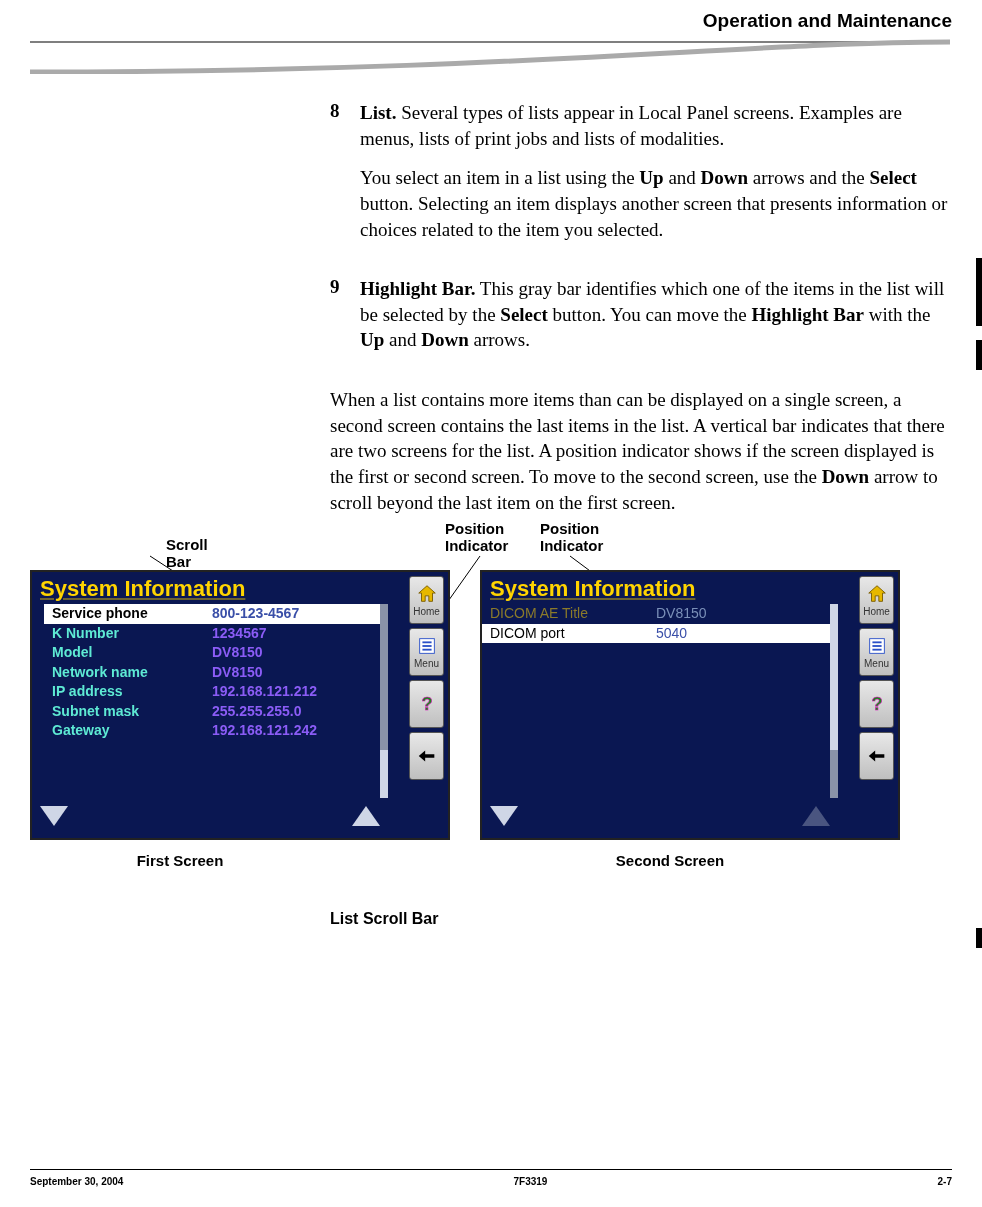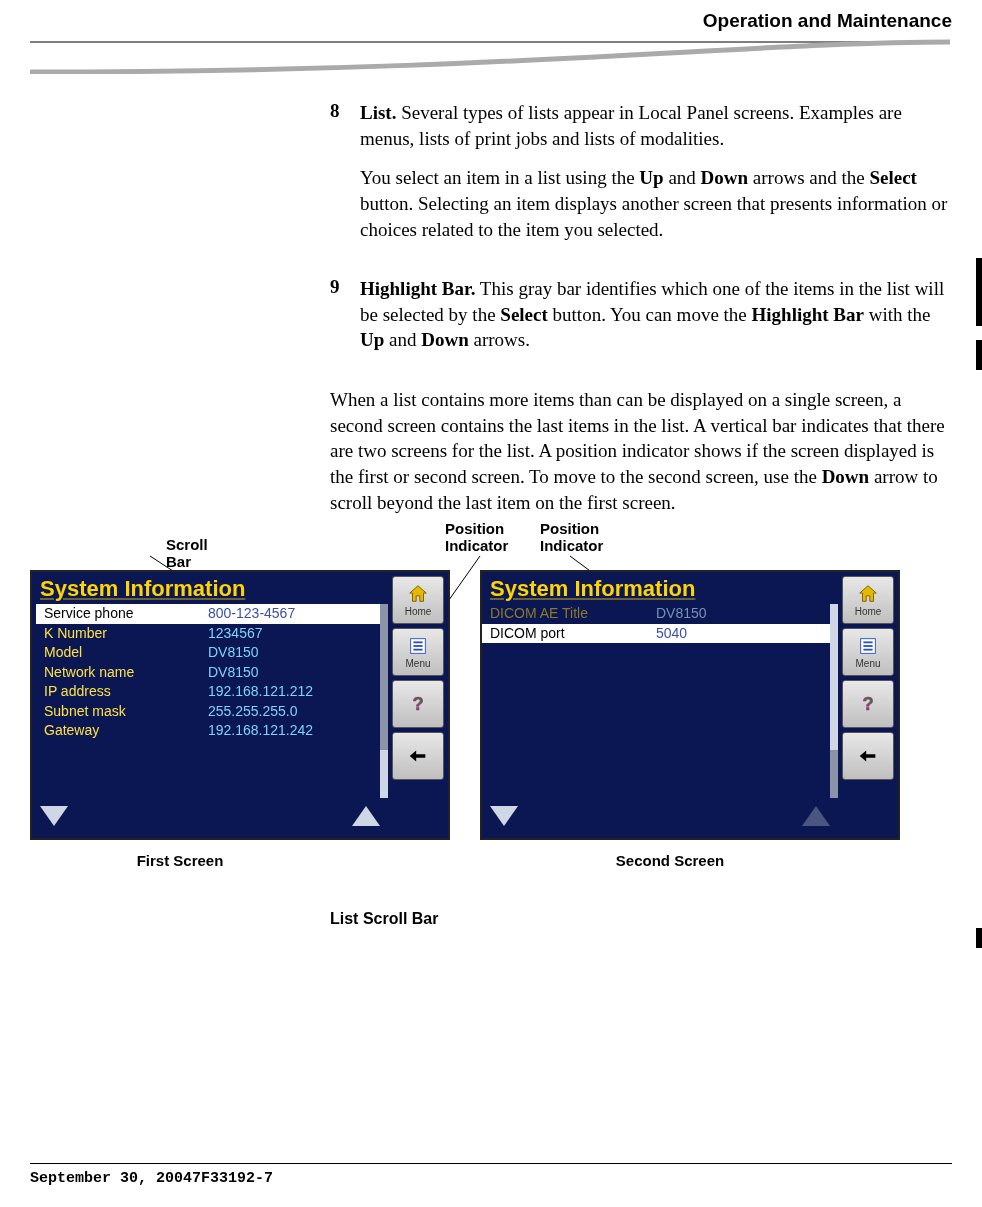--- a/index.html
+++ b/index.html
@@ -88,22 +88,22 @@
     padding: 4px 21px 2px 8px;
     text-decoration: underline;
     text-decoration-color: rgba(255,212,0,0.4);
   }
   .screen-row {
     display: flex;
     font-size: 14px;
     padding: 1px 8px;
     line-height: 1.25;
   }
-  .row-label { color: #fde047; flex: 0 0 50%; white-space: nowrap; }
-  .row-value { color: #7dd3fc; flex: 1; text-align: left; white-space: nowrap;}
+  .row-label { color: #5eead4; flex: 0 0 50%; white-space: nowrap; }
+  .row-value { color: #8b5cf6; flex: 1; text-align: left; white-space: nowrap;}
   .row-selected { background: #fff; }
   .row-selected .row-label { color: #000; }
   .row-selected .row-value { color: #3a4fa8; }
   .row-dim .row-label { color: #8a7a2a; }
   .row-dim .row-value { color: #7a8fb8; }
   .scroll-track {
     position: absolute;
     top: 32px;
     right: 60px;
     width: 8px;
@@ -112,21 +112,21 @@
   }
   .scroll-thumb {
     position: absolute;
     left: 0; right: 0;
     background: #8a93a8;
   }
   .side-buttons {
     position: absolute;
     right: 4px;
     top: 4px;
-    width: 52px;
+    width: 35px;
     display: flex;
     flex-direction: column;
     gap: 4px;
   }
   .side-btn {
     background: linear-gradient(#e8e8e8,#bfbfbf);
     border: 1px solid #555;
     border-radius: 3px;
     height: 48px;
     display: flex;
@@ -171,25 +171,25 @@
     font-size: 16px;
   }
   
   .page-footer {
     position: absolute;
     bottom: 20px;
     left: 30px;
     right: 30px;
     border-top: 1px solid #000;
     padding-top: 6px;
-    font-family: Liberation Mono, monospace;
-    font-weight: bold;
-    font-size: 15px;
-    display: flex;
-    justify-content: flex-start;
+    font-family: Liberation Sans, sans-serif;
+    font-weight: bold;
+    font-size: 10px;
+    display: flex;
+    justify-content: space-between;
   }
   .change-bar {
     position: absolute;
     right: 0px;
     width: 6px;
     background: #000;
   }
 </style>
 </head>
 <body>
@@ -250,21 +250,21 @@
   </div>
 
   <svg style="position:absolute; left:0; top:0; width:100%; height:100%; pointer-events:none;">
     <line class="callout-line" x1="120" y1="36" x2="310" y2="160"></line>
     <line class="callout-line" x1="450" y1="36" x2="313" y2="230"></line>
     <line class="callout-line" x1="540" y1="36" x2="760" y2="200"></line>
   </svg>
 
   <div class="screen-panel" style="left:0; top:50px; width:420px; height:270px;">
     <div class="screen-title">System Information</div>
-    <div style="position:absolute; top:32px; left:4px; right:68px;">
+    <div style="position:absolute; top:32px; left:12px; right:68px;font-weight:bold;">
       <div class="screen-row row-selected">
           <span class="row-label">Service phone</span>
           <span class="row-value">800-123-4567</span>
         </div>
       <div class="screen-row">
           <span class="row-label">K Number</span>
           <span class="row-value">1234567</span>
         </div>
       <div class="screen-row">
           <span class="row-label">Model</span>

